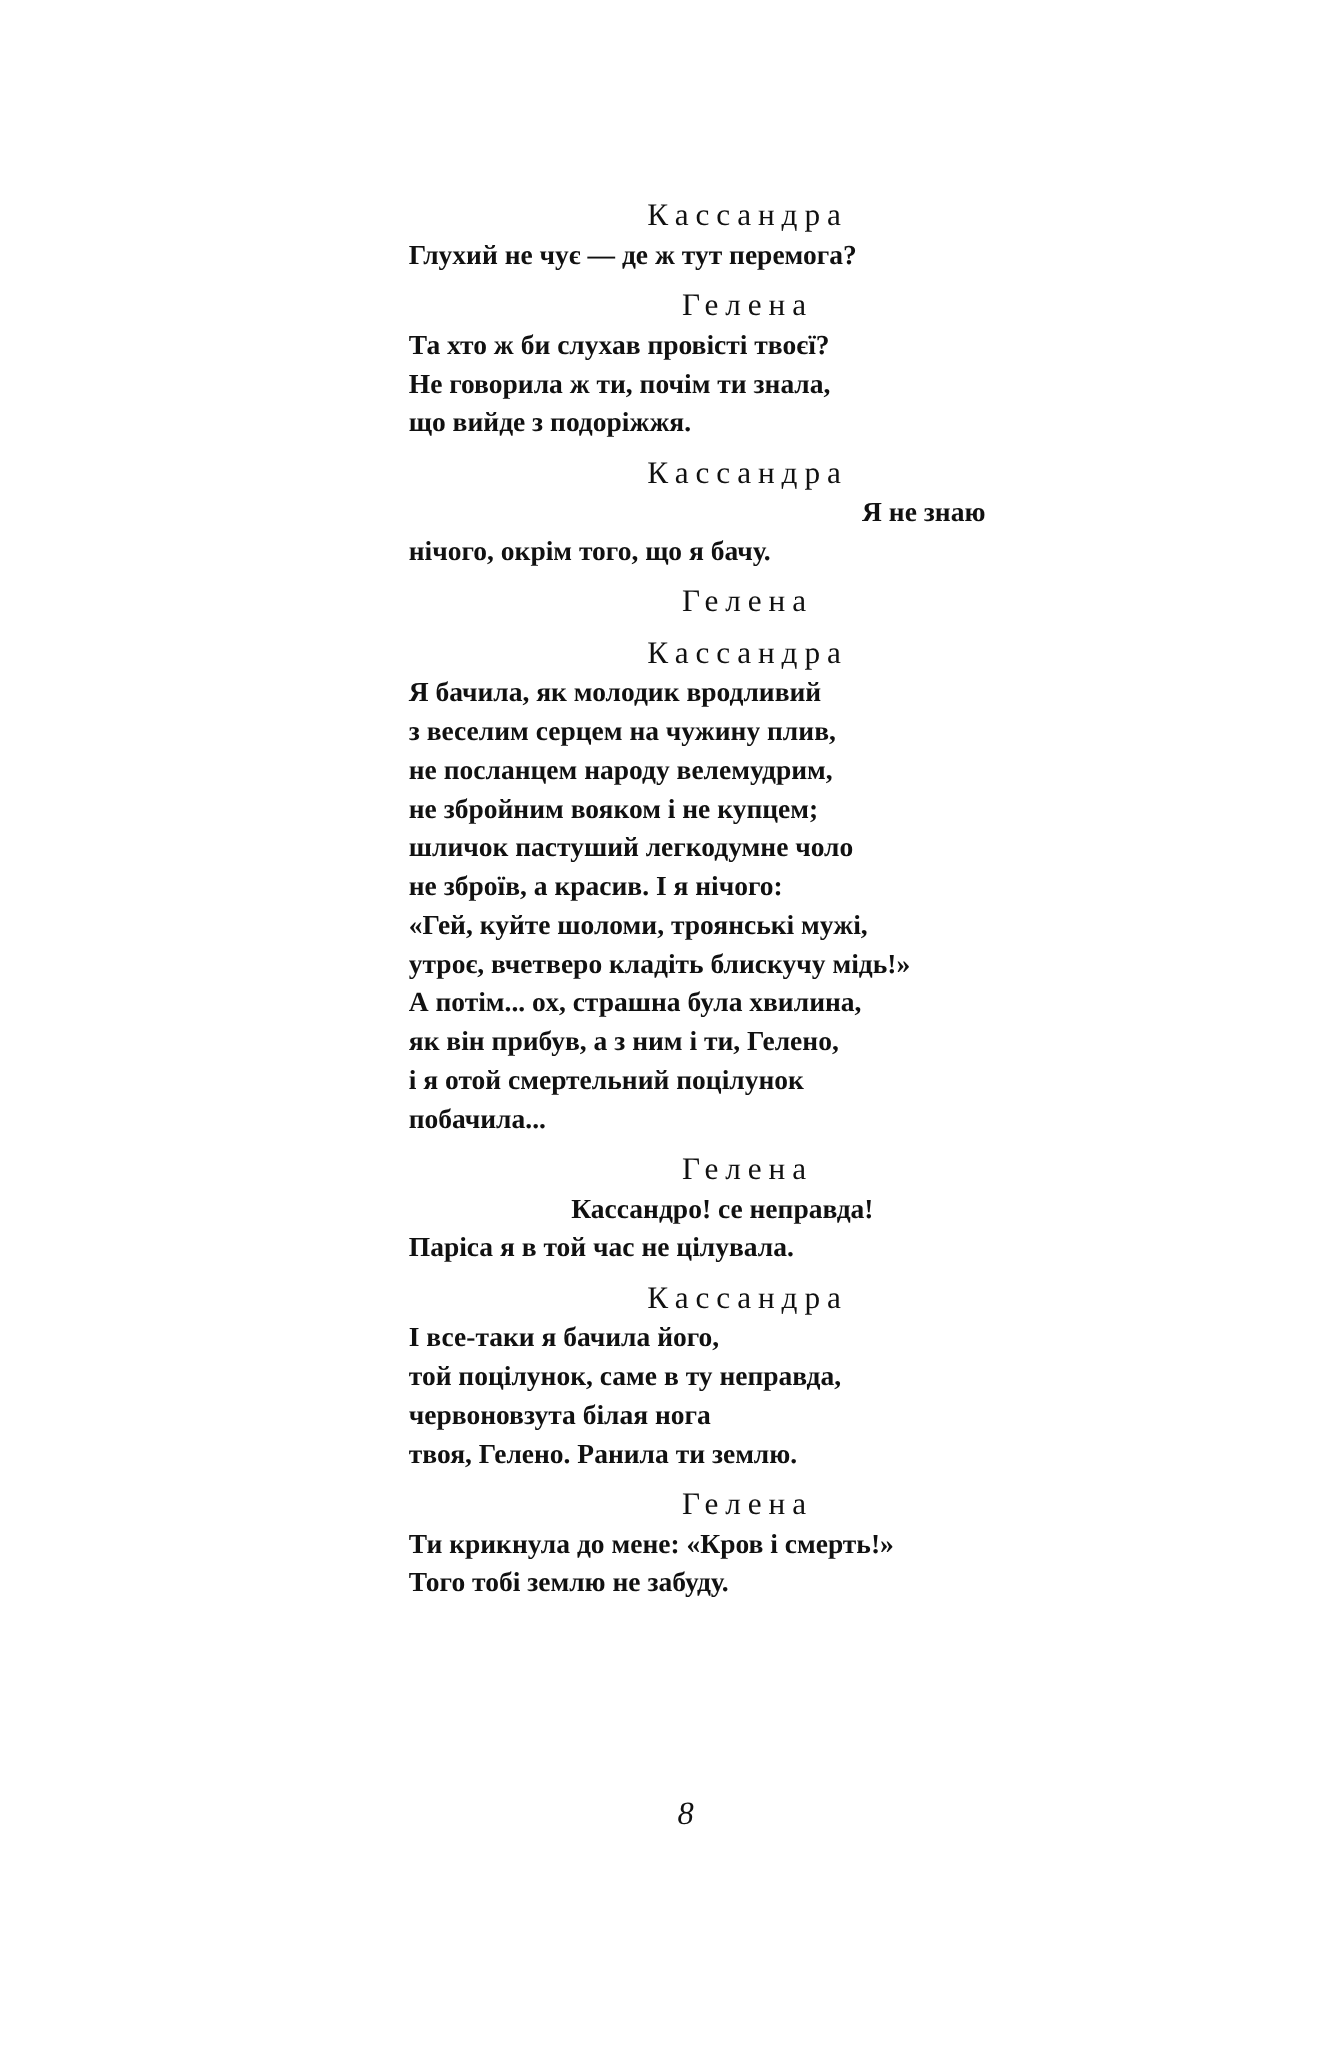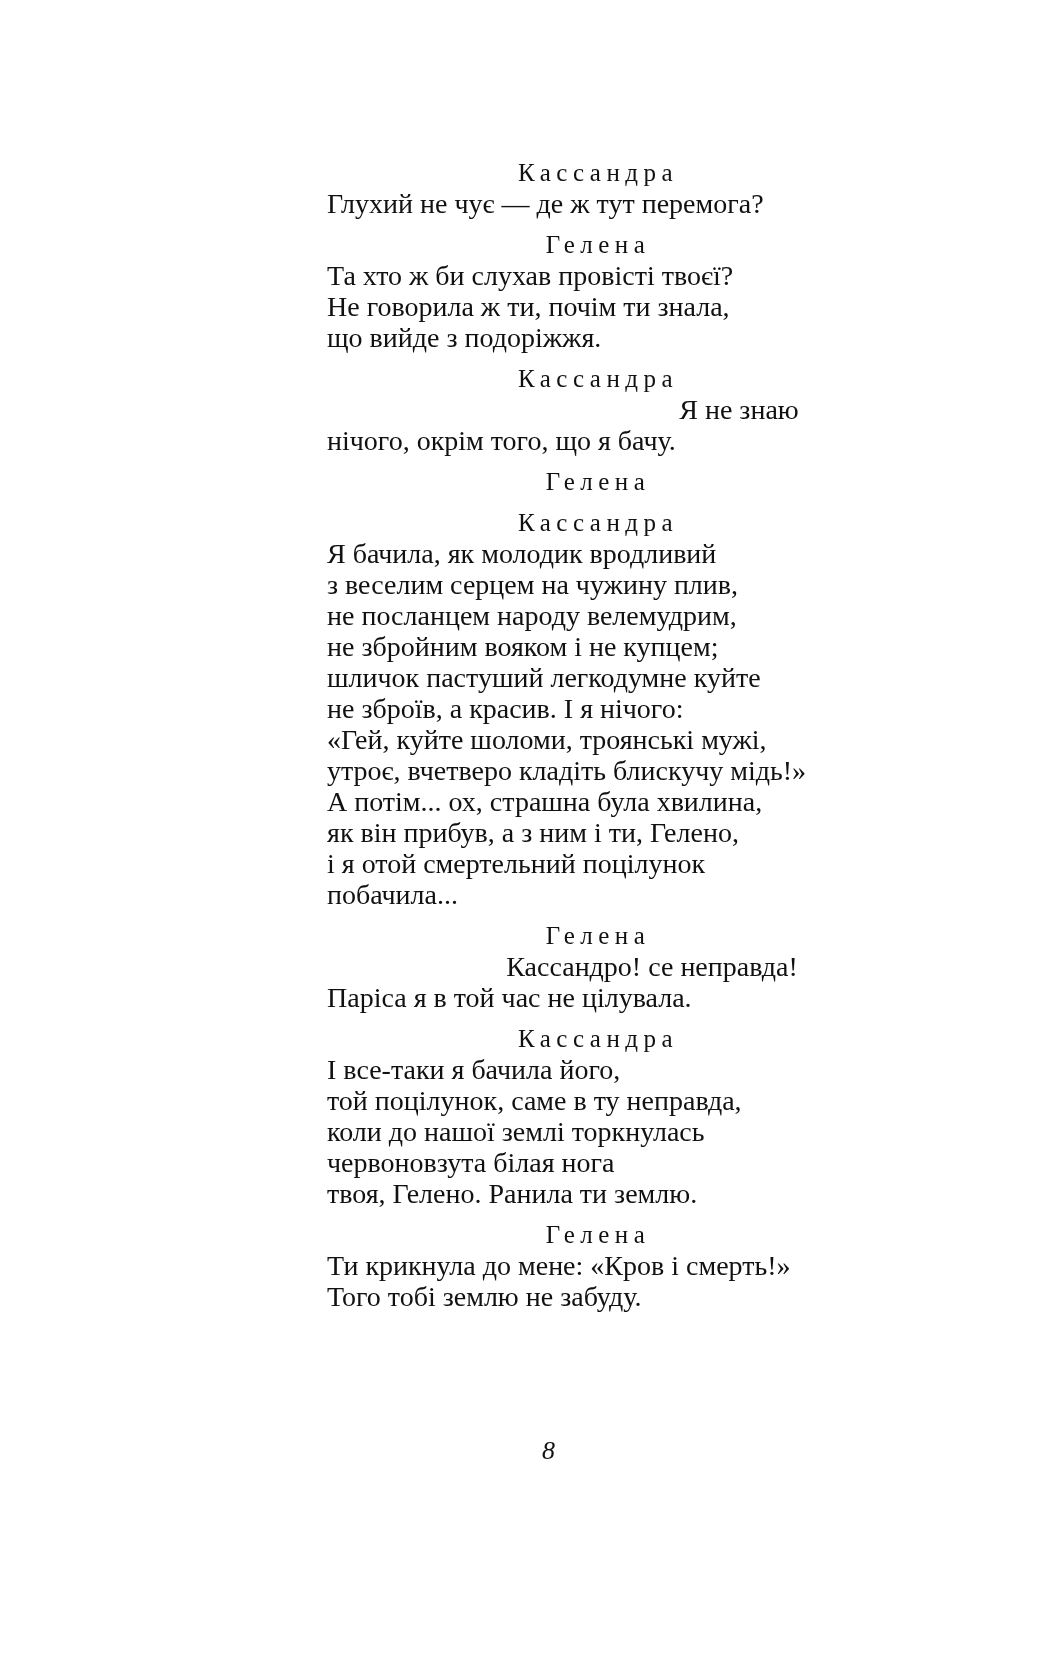--- a/index.html
+++ b/index.html
@@ -36,32 +36,32 @@
       line-height: 30px;
       height: 30px;
       margin-top: 11px;
       padding-left: 22px;
       box-sizing: border-box;
     }
     .speaker.first {
       margin-top: 0;
     }
     .line {
-      font-size: 28px;
+      font-size: 22px;
       line-height: 31px;
       height: 31px;
       white-space: nowrap;
+      font-weight: bold;
     }
     .line.indent-right {
       padding-left: 304px;
       text-align: center;
     }
     .line.indent-mid {
       padding-left: 130px;
-      text-align: center;
     }
     .page-number {
       position: absolute;
       top: 1436px;
       left: 0;
       width: 1013px;
       text-align: center;
       font-style: italic;
       font-size: 26px;
       line-height: 30px;
@@ -85,37 +85,36 @@
     <div class="line indent-right">Я не знаю</div>
     <div class="line">нічого, окрім того, що я бачу.</div>
 
     <div class="speaker">Гелена</div>
 
     <div class="speaker">Кассандра</div>
     <div class="line">Я бачила, як молодик вродливий</div>
     <div class="line">з веселим серцем на чужину плив,</div>
     <div class="line">не посланцем народу велемудрим,</div>
     <div class="line">не збройним вояком і не купцем;</div>
-    <div class="line">шличок пастуший легкодумне куйте</div>
+    <div class="line">шличок пастуший легкодумне чоло</div>
     <div class="line">не зброїв, а красив. І я нічого:</div>
     <div class="line">«Гей, куйте шоломи, троянські мужі,</div>
     <div class="line">утроє, вчетверо кладіть блискучу мідь!»</div>
     <div class="line">А потім... ох, страшна була хвилина,</div>
     <div class="line">як він прибув, а з ним і ти, Гелено,</div>
     <div class="line">і я отой смертельний поцілунок</div>
     <div class="line">побачила...</div>
 
     <div class="speaker">Гелена</div>
     <div class="line indent-mid">Кассандро! се неправда!</div>
     <div class="line">Паріса я в той час не цілувала.</div>
 
     <div class="speaker">Кассандра</div>
     <div class="line">І все-таки я бачила його,</div>
     <div class="line">той поцілунок, саме в ту неправда,</div>
-    <div class="line">коли до нашої землі торкнулась</div>
     <div class="line">червоновзута білая нога</div>
     <div class="line">твоя, Гелено. Ранила ти землю.</div>
 
     <div class="speaker">Гелена</div>
     <div class="line">Ти крикнула до мене: «Кров і смерть!»</div>
     <div class="line">Того тобі землю не забуду.</div>
 
   </div>
 
   <div class="page-number">8</div>

